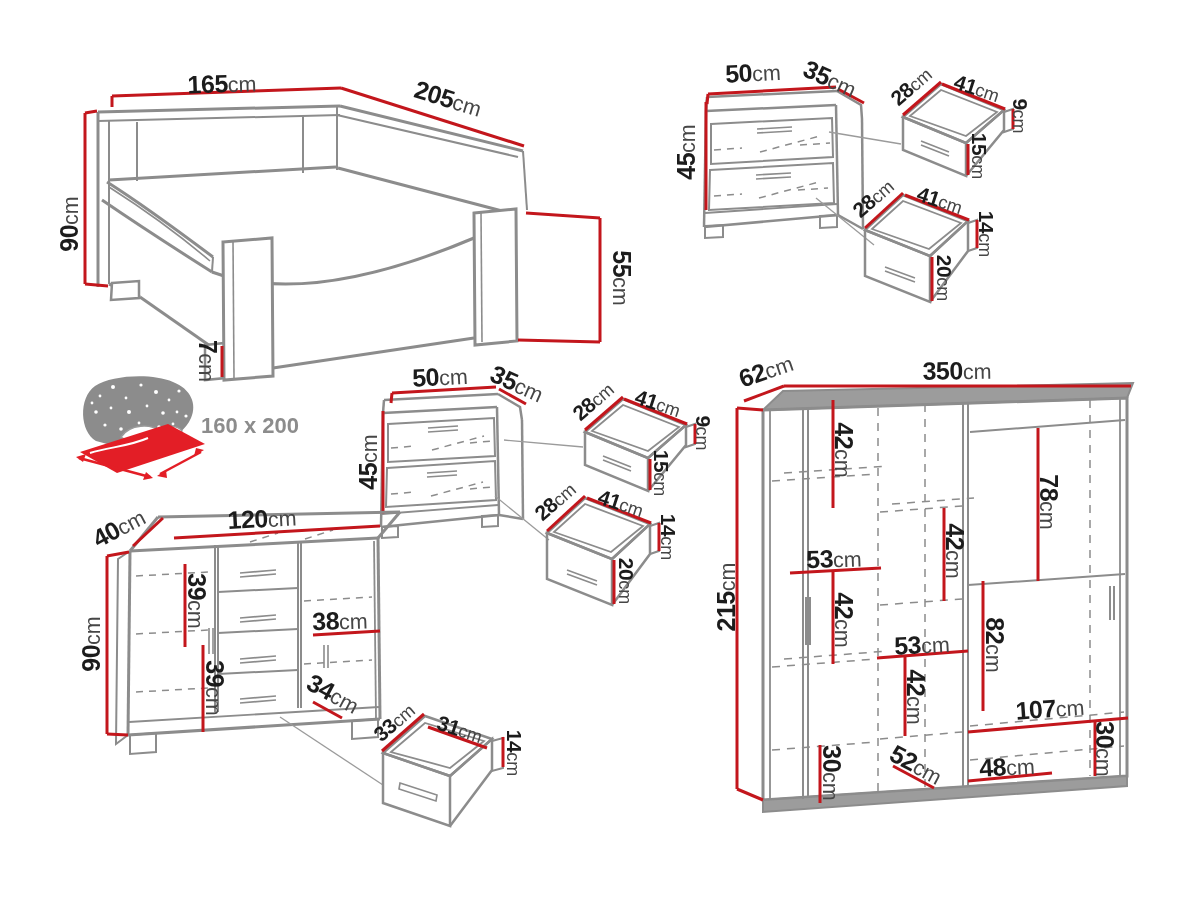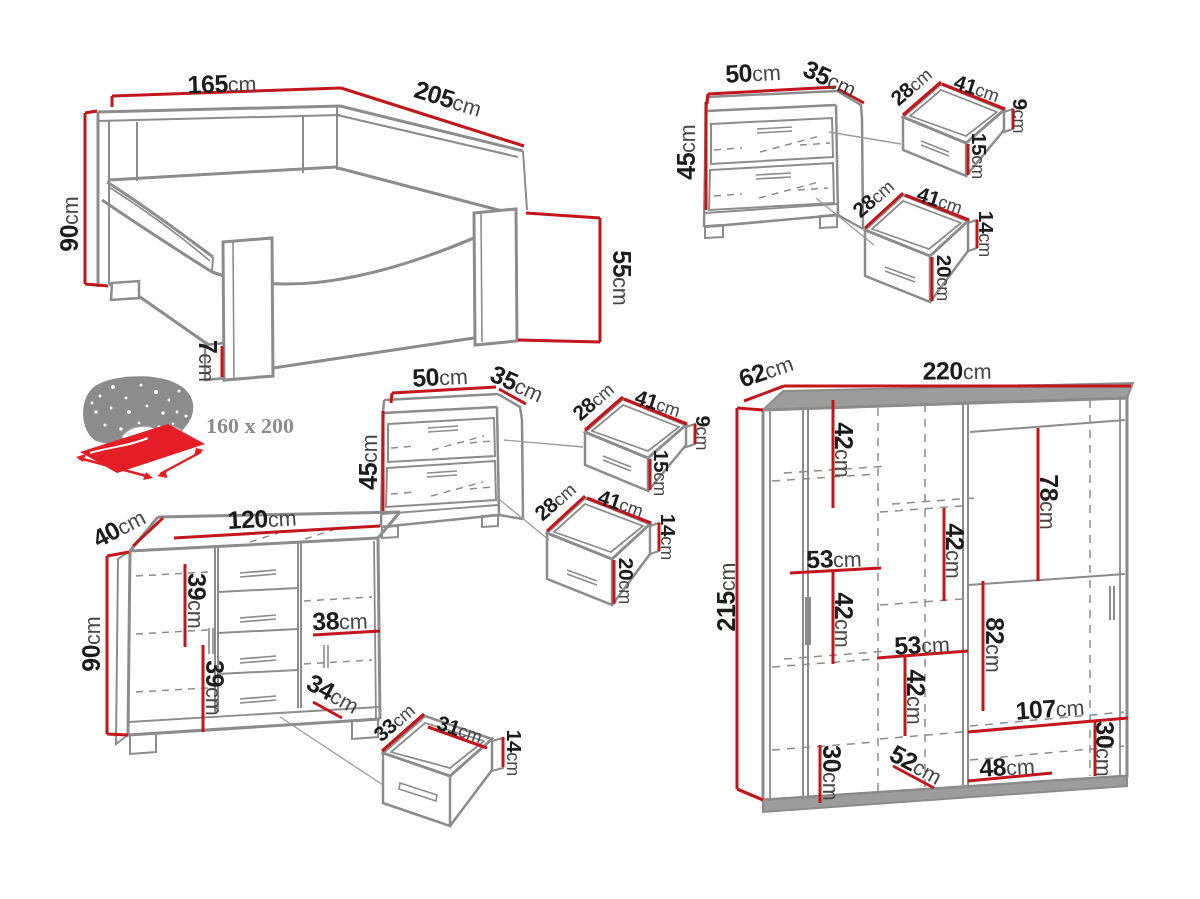--- a/index.html
+++ b/index.html
@@ -4,21 +4,21 @@
 <style>
   html,body{margin:0;padding:0;background:#fff;}
   .stage{position:relative;width:1200px;height:899px;background:#fff;overflow:hidden;
          font-family:"Liberation Sans",sans-serif;}
   .stage svg{position:absolute;left:0;top:0;}
   .dim{position:absolute;white-space:nowrap;color:#1c1c1c;font-weight:700;font-size:25px;
        letter-spacing:-0.5px;transform:translate(-50%,-50%) rotate(var(--r,0deg));line-height:1;}
   .dim em{font-style:normal;font-weight:400;font-size:0.86em;color:#464646;letter-spacing:0;}
   .dim.s{font-size:21px;}
   .mat-label{position:absolute;white-space:nowrap;color:#8c8c8c;font-weight:700;font-size:22px;
-       transform:translate(-50%,-50%);line-height:1;font-family:Liberation Serif, serif;}
+       transform:translate(-50%,-50%);line-height:1;}
 </style>
 </head>
 <body>
 
 <div class="stage">
 
 <svg width="1200" height="899" viewBox="0 0 1200 899">
   <defs>
 
     <g id="dwS">
@@ -355,21 +355,21 @@
 <span class="dim" style="left:92px;top:644px;--r:-90deg"><b>90</b><em>cm</em></span>
 <span class="dim" style="left:196px;top:601px;--r:90deg"><b>39</b><em>cm</em></span>
 <span class="dim" style="left:340px;top:621px;--r:-2deg"><b>38</b><em>cm</em></span>
 <span class="dim" style="left:214px;top:688px;--r:90deg"><b>39</b><em>cm</em></span>
 <span class="dim" style="left:333px;top:694px;--r:28deg"><b>34</b><em>cm</em></span>
 <span class="dim s" style="left:394px;top:722px;--r:-41deg"><b>33</b><em>cm</em></span>
 <span class="dim s" style="left:460px;top:729px;--r:18deg"><b>31</b><em>cm</em></span>
 <span class="dim s" style="left:514px;top:753px;--r:90deg"><b>14</b><em>cm</em></span>
 
 <span class="dim" style="left:766px;top:371px;--r:-19deg"><b>62</b><em>cm</em></span>
-<span class="dim" style="left:957px;top:371px;--r:-1deg"><b>220</b><em>cm</em></span>
+<span class="dim" style="left:957px;top:371px;--r:-1deg"><b>350</b><em>cm</em></span>
 <span class="dim" style="left:727px;top:597px;--r:-90deg"><b>215</b><em>cm</em></span>
 <span class="dim" style="left:843px;top:450px;--r:90deg"><b>42</b><em>cm</em></span>
 <span class="dim" style="left:954px;top:551px;--r:90deg"><b>42</b><em>cm</em></span>
 <span class="dim" style="left:1048px;top:502px;--r:90deg"><b>78</b><em>cm</em></span>
 <span class="dim" style="left:834px;top:559px;--r:-2deg"><b>53</b><em>cm</em></span>
 <span class="dim" style="left:843px;top:620px;--r:90deg"><b>42</b><em>cm</em></span>
 <span class="dim" style="left:922px;top:645px;--r:-3deg"><b>53</b><em>cm</em></span>
 <span class="dim" style="left:915px;top:697px;--r:90deg"><b>42</b><em>cm</em></span>
 <span class="dim" style="left:994px;top:645px;--r:90deg"><b>82</b><em>cm</em></span>
 <span class="dim" style="left:1050px;top:709px;--r:-4deg"><b>107</b><em>cm</em></span>

